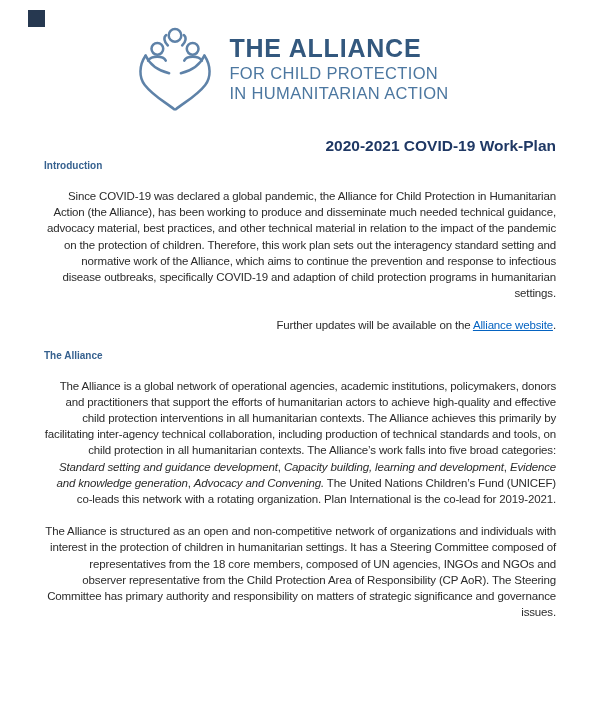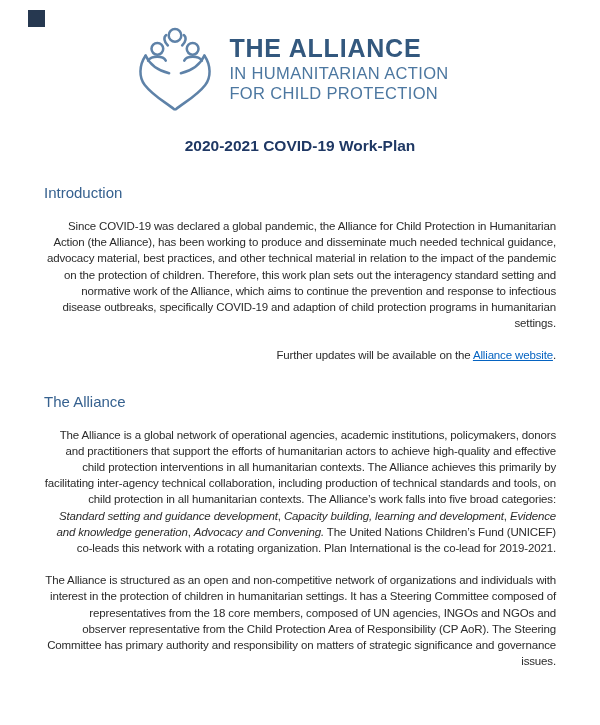--- a/index.html
+++ b/index.html
@@ -56,29 +56,29 @@
   }
   .logo-sub {
     font-size: 16.5px;
     font-weight: 400;
     letter-spacing: 0.35px;
     color: var(--logo-mid-blue, #4c77a0);
     line-height: 1.22;
   }
   .doc-title {
     margin: 24px 0 0 0;
-    text-align: center;
+    text-align: right;
     font-size: 15.5px;
     font-weight: bold;
     color: var(--title-navy, #1f3864);
   }
   h2.section-heading {
-    margin: 29px 0 17px 0;
-    font-size: 15px;
-    font-weight: 400;
+    margin: 5px 0 17px 0;
+    font-size: 10px;
+    font-weight: 700;
     color: var(--heading-blue, #36618f);
   }
   p.body-para {
     margin: 0 0 16px 0;
     font-size: 11.5px;
     line-height: 16.2px;
     letter-spacing: -0.15px;
     color: var(--body-text, #2b2b2b);
     text-align: right;
   }
@@ -115,22 +115,22 @@
 
         <path d="M15,36 C7,48 7,62 14,71 C24,84 38,91 49,100"></path>
         <path d="M15,36 C20,47 30,54 43,57"></path>
 
         <path d="M85,36 C93,48 93,62 86,71 C76,84 62,91 51,100"></path>
         <path d="M85,36 C80,47 70,54 57,57"></path>
       </svg>
     </span>
     <div class="logo-text">
       <div class="logo-title">THE ALLIANCE</div>
+      <div class="logo-sub">FOR CHILD PROTECTION</div>
       <div class="logo-sub">IN HUMANITARIAN ACTION</div>
-      <div class="logo-sub">FOR CHILD PROTECTION</div>
     </div>
   </header>
 
   <h1 class="doc-title">2020-2021 COVID-19 Work-Plan</h1>
 
   <section>
     <h2 class="section-heading">Introduction</h2>
     <p class="body-para">Since COVID-19 was declared a global pandemic, the Alliance for Child Protection in Humanitarian Action (the Alliance), has been working to produce and disseminate much needed technical guidance, advocacy material, best practices, and other technical material in relation to the impact of the pandemic on the protection of children. Therefore, this work plan sets out the interagency standard setting and normative work of the Alliance, which aims to continue the prevention and response to infectious disease outbreaks, specifically COVID-19 and adaption of child protection programs in humanitarian settings.</p>
     <p class="body-para"><span>Further updates will be available on the </span><a href="#" class="doc-link">Alliance website</a><span>.</span></p>
   </section>

